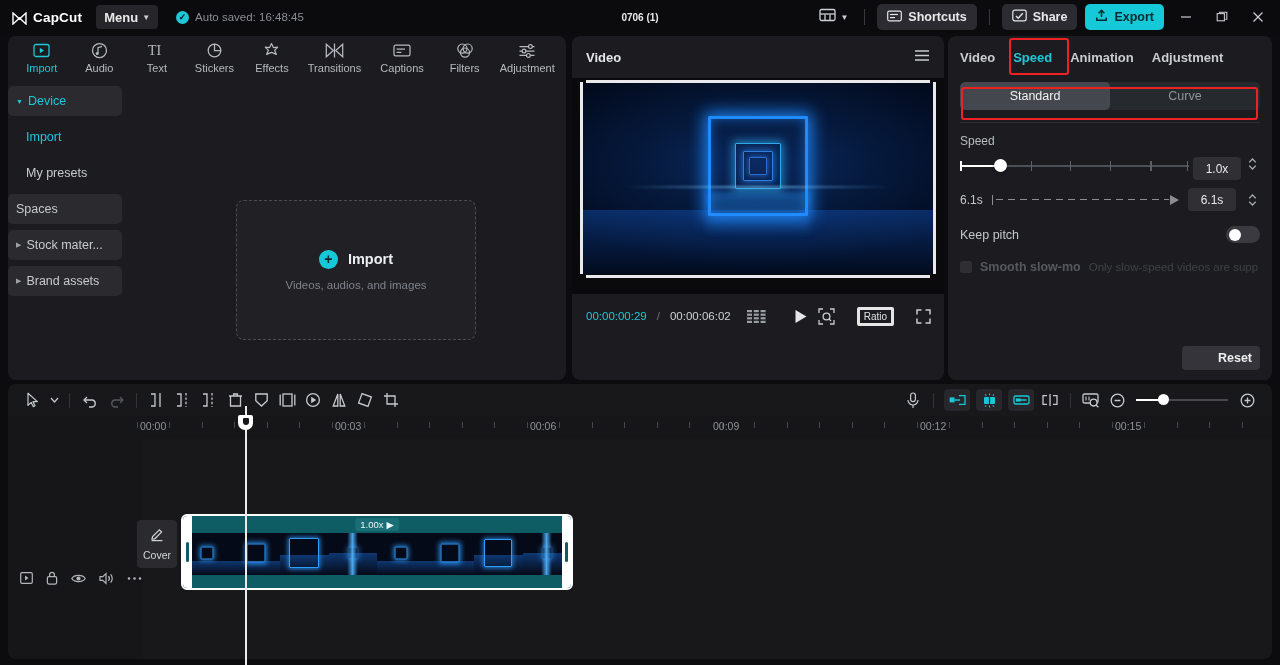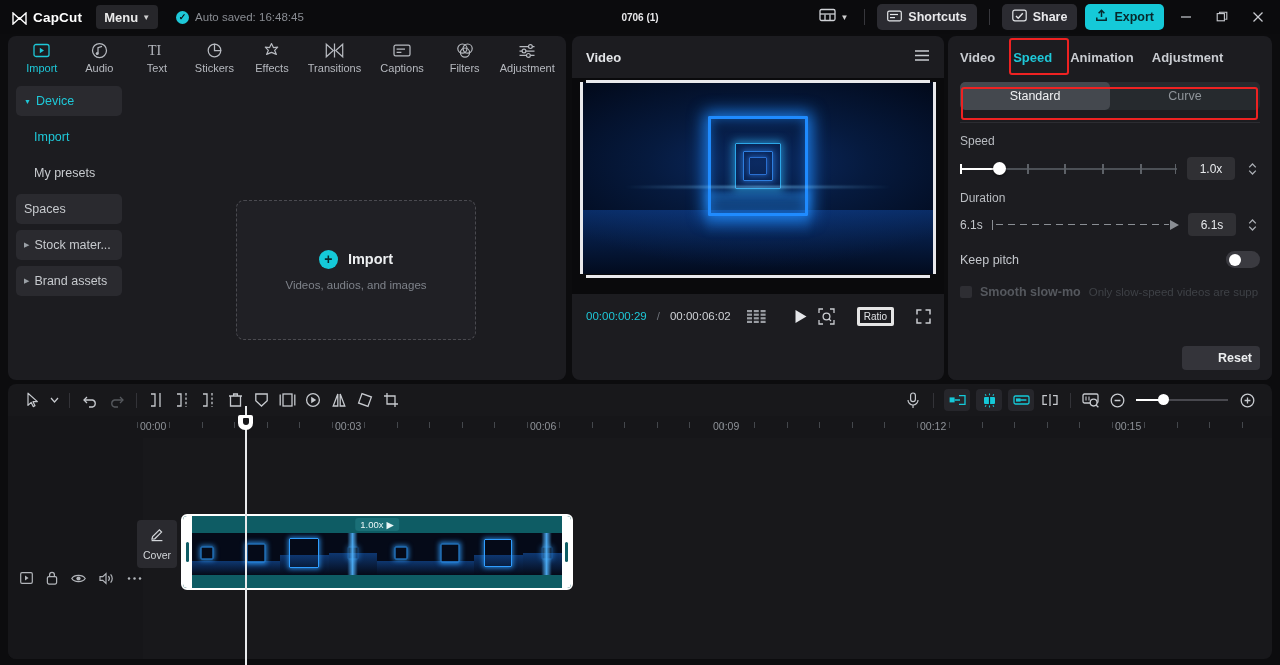--- a/index.html
+++ b/index.html
@@ -65,21 +65,21 @@
   }
   .tab {
     width: 61px; height: 42px; display: flex; flex-direction: column;
     align-items: center; justify-content: center; gap: 3px;
     font-size: 11px; color: #b6b9bf; cursor: pointer; border-radius: 5px;
   }
   .tab.wide { width: 72px; }
   .tab.active { color: #1ec8d8; }
   .tab .ico { height: 17px; display: flex; align-items: center; justify-content: center; }
   .panel-body { display: flex; height: 300px; }
-  .nav-col { width: 122px; padding: 6px 8px 0 8px; }
+  .nav-col { width: 122px; padding: 6px 8px 0 0; }
   .nav-item {
     height: 30px; border-radius: 5px; display: flex; align-items: center;
     padding: 0 8px; font-size: 12.5px; color: #c7cace; cursor: pointer; margin-bottom: 6px;
   }
   .nav-item.group { background: #2a2a2f; }
   .nav-item.sub { padding-left: 18px; }
   .nav-item.teal { color: #1ec8d8; }
   .nav-item .arrow { font-size: 7px; margin-right: 5px; color: #9aa0a6; }
   .nav-item.teal .arrow { color: #1ec8d8; }
   .content-col { flex: 1; position: relative; }
@@ -175,21 +175,21 @@
   .segment {
     height: 28px; background: #262a2e; border-radius: 5px; display: flex; overflow: hidden;
   }
   .seg {
     flex: 1; display: flex; align-items: center; justify-content: center;
     font-size: 12.5px; color: #8f949a; cursor: pointer;
   }
   .seg.active { background: #44484e; color: #f0f1f3; border-radius: 5px; }
   .divider { height: 1px; background: #2c2c31; margin: 12px 12px 0 12px; }
   .sec-label { font-size: 12px; color: #b9bcc1; padding: 11px 12px 0 12px; }
-  .slider-row { display: flex; align-items: center; gap: 10px; padding: 9px 12px 0 12px; }
+  .slider-row { display: flex; align-items: flex-start; gap: 4px; padding: 9px 12px 0 12px; }
   .track-wrap { position: relative; flex: 1; height: 18px; }
   .track-base {
     position: absolute; left: 0; right: 0; top: 8px; height: 2px; background: #4c5056;
   }
   .track-fill { position: absolute; left: 0; top: 8px; height: 2px; background: #ffffff; }
   .tick { position: absolute; top: 4px; width: 1.5px; height: 10px; background: #5d6167; }
   .tick.endcap { background: #ffffff; }
   .knob {
     position: absolute; top: 2px; width: 13px; height: 13px; border-radius: 50%;
     background: #ffffff; box-shadow: 0 1px 3px rgba(0,0,0,.6); cursor: pointer;
@@ -676,21 +676,20 @@
       </div>
       <div class="numbox">1.0x</div>
       <div class="stepper">
         <svg width="9" height="14" viewBox="0 0 9 14">
           <path d="M1.2 5.4 L4.5 2 L7.8 5.4" fill="none" stroke="#a9adb3" stroke-width="1.3"></path>
           <path d="M1.2 8.6 L4.5 12 L7.8 8.6" fill="none" stroke="#a9adb3" stroke-width="1.3"></path>
         </svg>
       </div>
     </div>
 
-    <div class="sec-label">Duration</div>
 
     <div class="dur-row">
       <span class="dur-val">6.1s</span>
       <div class="dur-arrow">
         <span class="cap"></span>
           <span class="dash"></span>
           <span class="head"></span>
       </div>
       <div class="numbox">6.1s</div>
       <div class="stepper">

